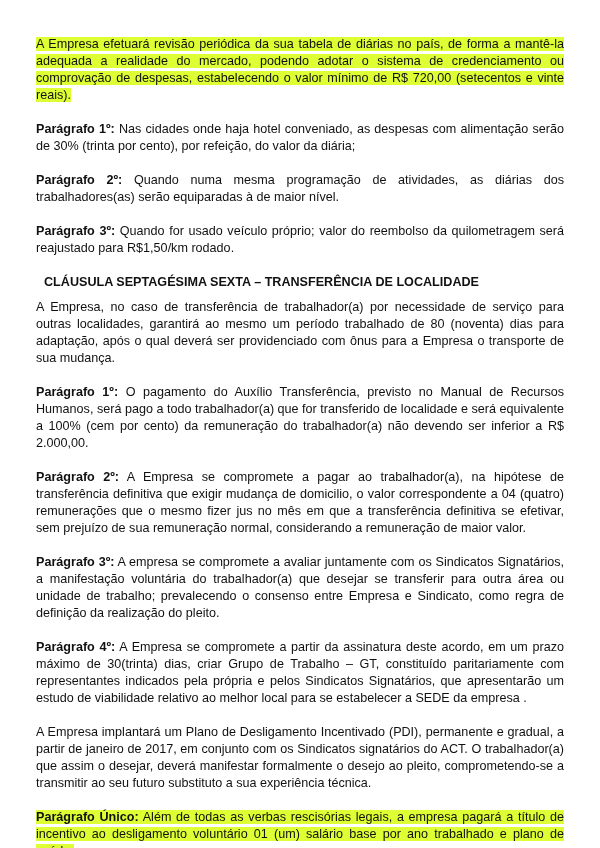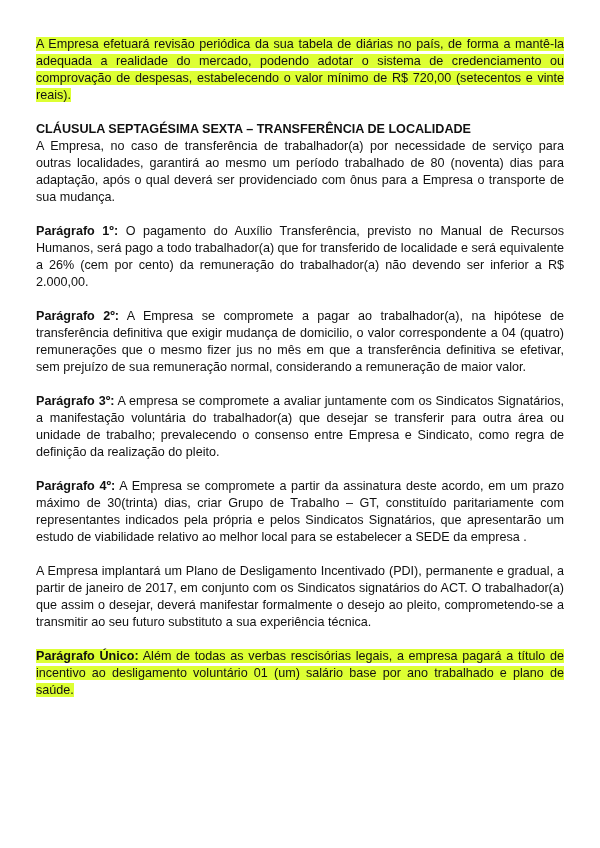--- a/index.html
+++ b/index.html
@@ -3,38 +3,41 @@
 <meta charset="utf-8">
 <style>
   html, body { margin: 0; padding: 0; background: #ffffff; }
   body { width: 600px; height: 848px; overflow: hidden; position: relative; }
   .page {
     position: absolute; left: 36px; top: 36px; width: 528px;
     font-family: "Liberation Sans", sans-serif;
     font-size: 12.6px; line-height: 17px; color: #111111;
   }
   .para { margin: 0 0 17px 0; text-align: justify; text-align-last: left; }
-  .heading { font-weight: bold; margin: 0; letter-spacing: 0; }
+  .heading { font-weight: bold; margin: 8px; letter-spacing: 0; }
   .label { font-weight: bold; }
   .hl { background: #ddff33; box-decoration-break: clone; -webkit-box-decoration-break: clone; }
 </style>
 </head>
 <body>
 
 <div class="page">
 
   <p class="para"><span class="hl" style="background: rgb(221, 255, 51);">A Empresa efetuará revisão periódica da sua tabela de diárias no país, de forma a mantê-la adequada a realidade do mercado, podendo adotar o sistema de credenciamento ou comprovação de despesas, estabelecendo o valor mínimo de R$ 720,00 (setecentos e vinte reais).</span></p>
 
+  <p class="para"><span class="label">Parágrafo 1º:</span><span> Nas cidades onde haja hotel conveniado, as despesas com alimentação serão de 30% (trinta por cento), por refeição, do valor da diária;</span></p>
 
+  <p class="para"><span class="label">Parágrafo 2º:</span><span> Quando numa mesma programação de atividades, as diárias dos trabalhadores(as) serão equiparadas à de maior nível.</span></p>
 
+  <p class="para"><span class="label">Parágrafo 3º:</span><span> Quando for usado veículo próprio; valor do reembolso da quilometragem será reajustado para  R$1,50/km rodado.</span></p>
 
   <p class="heading">CLÁUSULA SEPTAGÉSIMA SEXTA – TRANSFERÊNCIA DE LOCALIDADE</p>
   <p class="para">A Empresa, no caso de transferência de trabalhador(a) por necessidade de serviço para outras localidades, garantirá ao mesmo um período trabalhado de 80 (noventa) dias para adaptação, após o qual deverá ser providenciado com ônus para a Empresa o transporte de sua mudança.</p>
 
-  <p class="para"><span class="label">Parágrafo 1º:</span><span> O pagamento do Auxílio Transferência, previsto no Manual de Recursos Humanos, será pago a todo trabalhador(a) que for transferido de localidade e será equivalente a 26% (cem por cento) da remuneração do trabalhador(a) não devendo ser inferior  a R$ 2.000,00.</span></p>
+  <p class="para"><span class="label">Parágrafo 1º:</span><span> O pagamento do Auxílio Transferência, previsto no Manual de Recursos Humanos, será pago a todo trabalhador(a) que for transferido de localidade e será equivalente a 100% (cem por cento) da remuneração do trabalhador(a) não devendo ser inferior  a R$ 2.000,00.</span></p>
 
   <p class="para"><span class="label">Parágrafo 2º:</span><span> A Empresa se compromete a pagar ao trabalhador(a), na hipótese de transferência definitiva que exigir mudança de domicilio, o valor correspondente a 04 (quatro) remunerações que o mesmo fizer jus no mês em que a transferência definitiva se efetivar, sem prejuízo de sua remuneração normal, considerando a remuneração de maior valor.</span></p>
 
   <p class="para"><span class="label">Parágrafo 3º:</span><span> A empresa se compromete a avaliar juntamente com os Sindicatos Signatários, a manifestação voluntária do trabalhador(a) que desejar se transferir para outra área ou unidade de trabalho; prevalecendo o consenso entre Empresa e Sindicato, como regra de definição da realização do pleito.</span></p>
 
   <p class="para"><span class="label">Parágrafo 4º:</span><span> A Empresa se compromete a partir da assinatura deste acordo, em um prazo máximo de 30(trinta) dias, criar Grupo de Trabalho – GT, constituído paritariamente com representantes indicados pela própria e pelos  Sindicatos Signatários, que  apresentarão um estudo de viabilidade relativo ao melhor local para se estabelecer a SEDE da empresa .</span></p>
 
   <p class="para">A Empresa implantará um Plano de Desligamento Incentivado (PDI), permanente e gradual, a partir de janeiro de 2017, em conjunto com os Sindicatos signatários do ACT. O trabalhador(a) que assim o desejar, deverá manifestar formalmente o desejo ao pleito, comprometendo-se a transmitir ao seu futuro substituto a sua experiência técnica.</p>
 
   <p class="para"><span class="hl" style="background: rgb(221, 255, 51);"><span class="label">Parágrafo Único:</span><span> Além de todas as verbas rescisórias legais, a empresa pagará a título de incentivo ao desligamento voluntário 01 (um) salário base por ano trabalhado e plano de saúde.</span></span></p>

